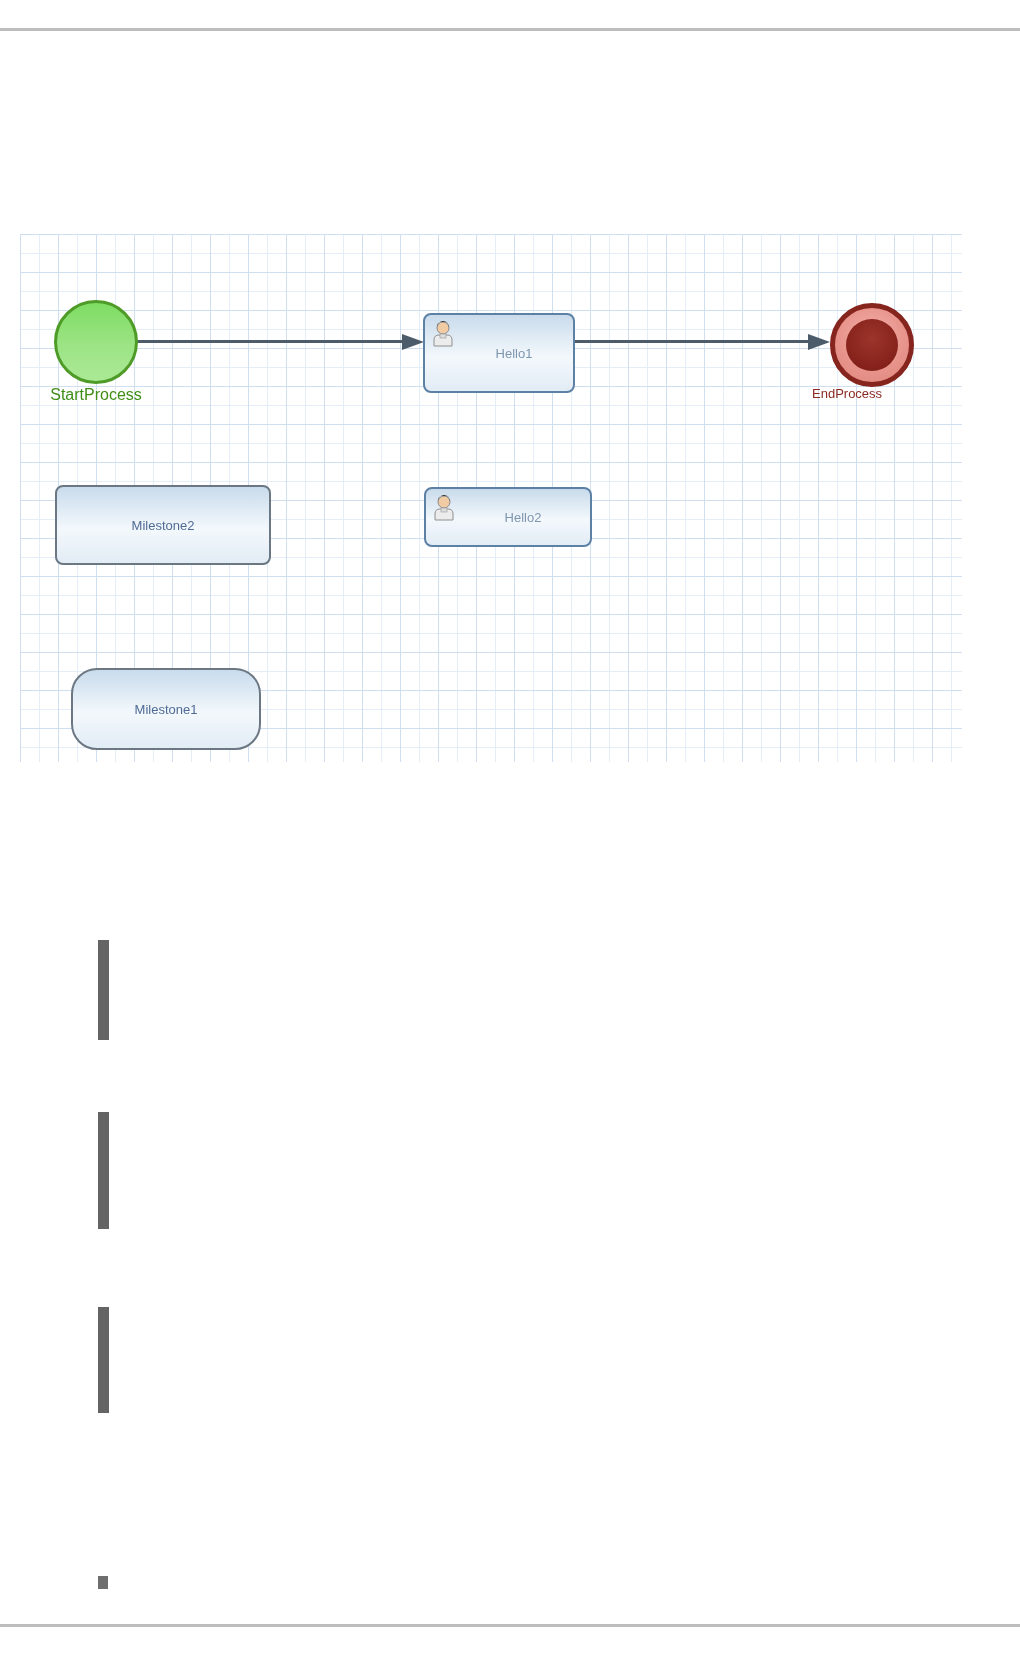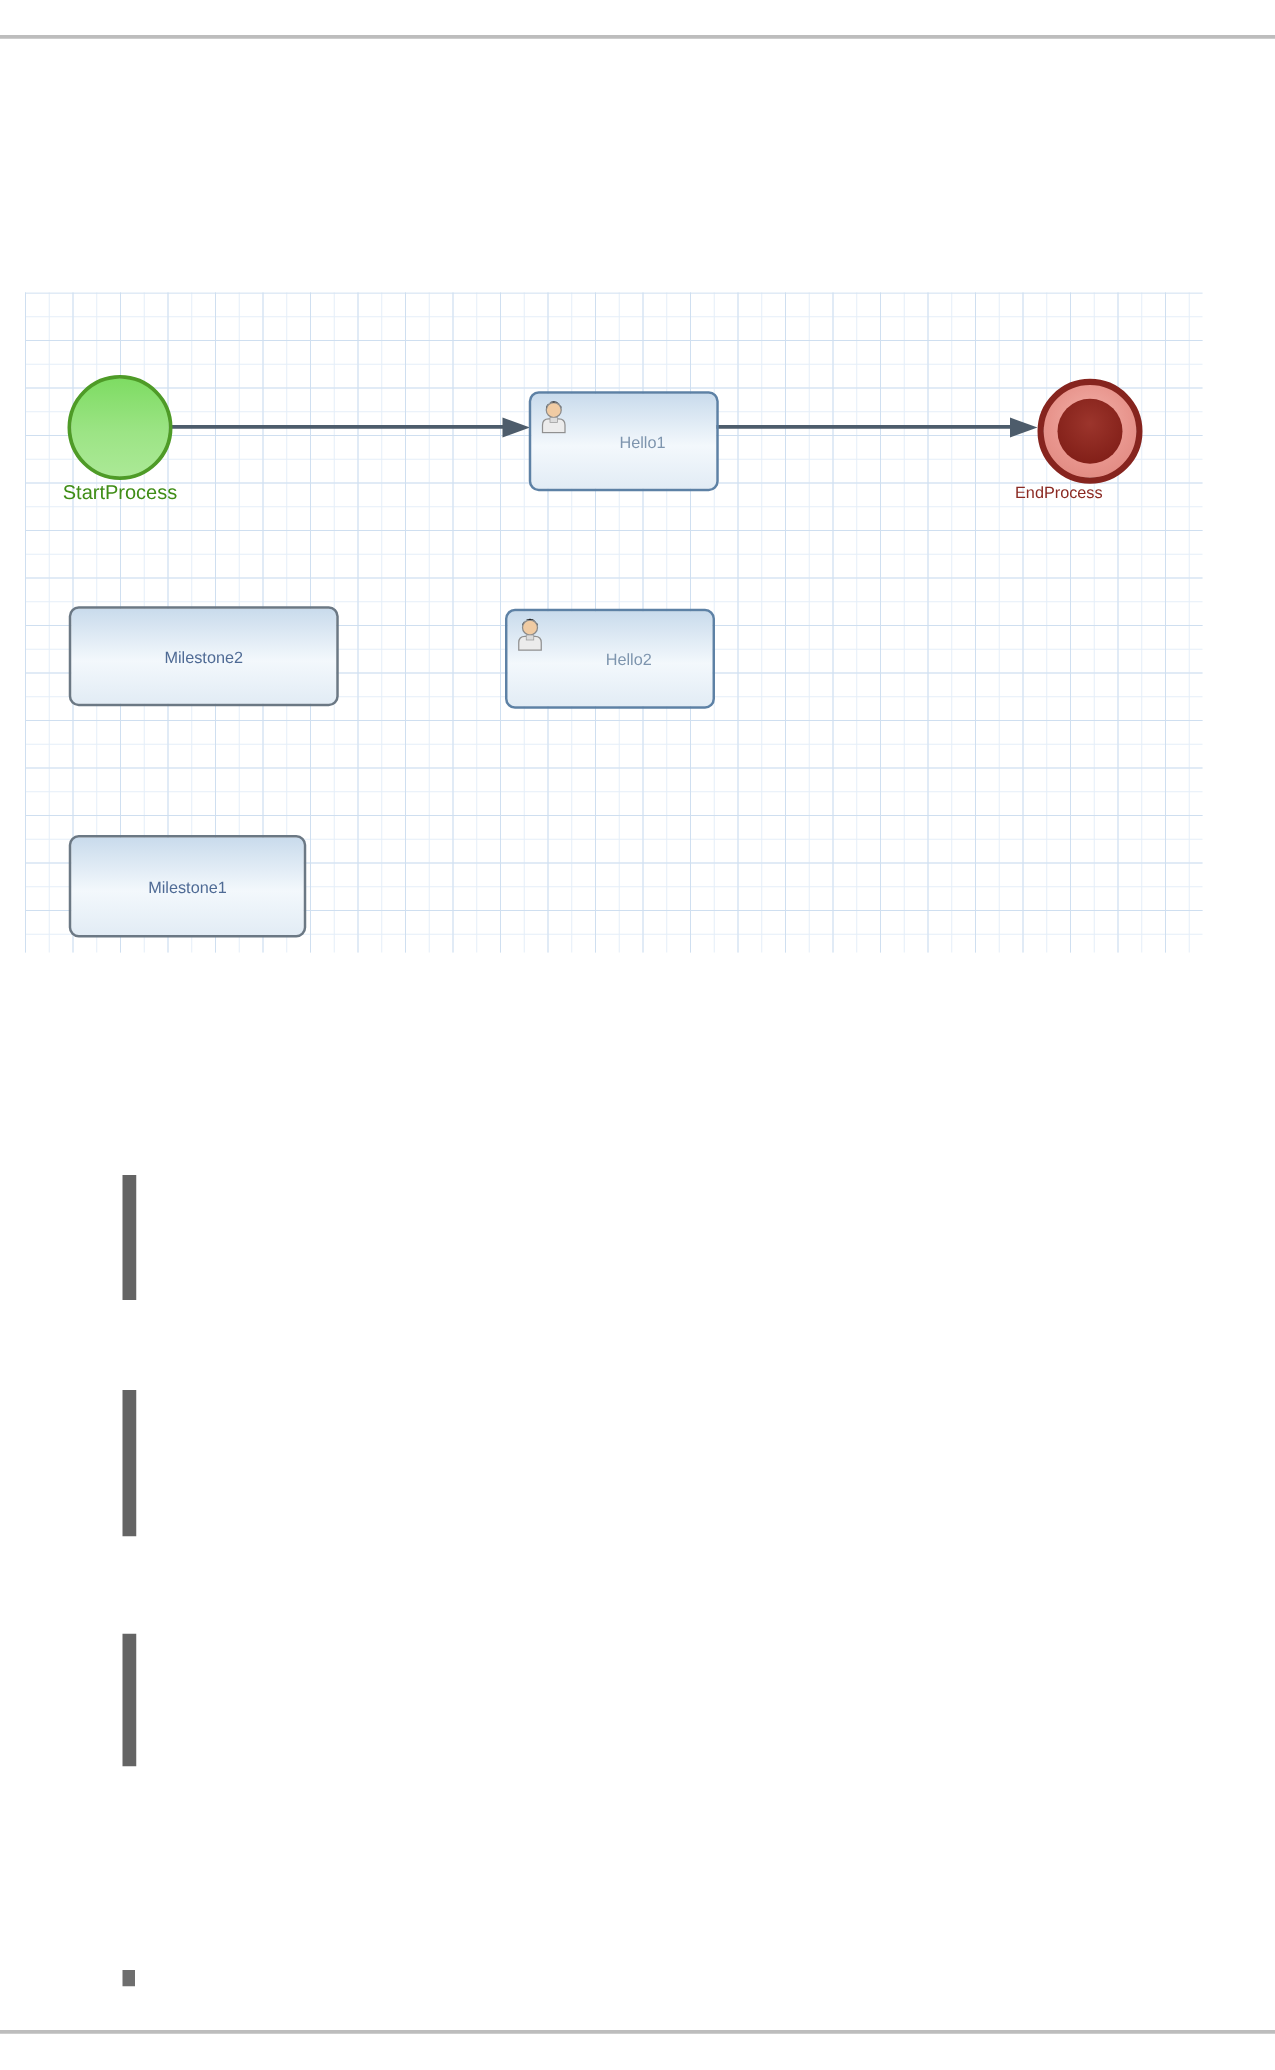--- a/index.html
+++ b/index.html
@@ -57,23 +57,23 @@
   .node-box {
     position:absolute; box-sizing:border-box; border-radius:8px;
     display:flex; align-items:center; justify-content:center;
     font-size:13px;
     background:linear-gradient(180deg, #c9dbec 0%, #f3f8fc 55%, #e2ecf5 100%);
   }
   .task { border:2px solid #5d81a5; color:#7e95ae; }
   .task .node-label { padding-left:30px; }
   .milestone { border:2px solid #6b7884; color:#4f6b95; }
   .box-hello1    { left:403px; top:67px;  width:152px; height:80px;margin-top:12px; }
-  .box-hello2    { left:384px; top:253px; width:168px; height:80px;align-items:center; }
+  .box-hello2    { left:404px; top:253px; width:168px; height:60px;align-items:center; }
   .box-milestone2{ left:35px;  top:251px; width:216px; height:80px; }
-  .box-milestone1{ left:35px;  top:434px; width:190px; height:82px; }
+  .box-milestone1{ left:51px;  top:434px; width:190px; height:82px;border-radius:26px; }
   .user-icon { position:absolute; left:5px; top:4px; width:26px; height:28px; }
 
   
   .edge-line { position:absolute; height:3px; background:#4d5c6b; }
   .edge1-line { left:116px; top:106px; width:268px; }
   .edge2-line { left:553px; top:106px; width:237px; }
   .arrowhead {
     position:absolute; width:0; height:0;
     border-top:8px solid transparent; border-bottom:8px solid transparent;
     border-left:22px solid #4d5c6b;

